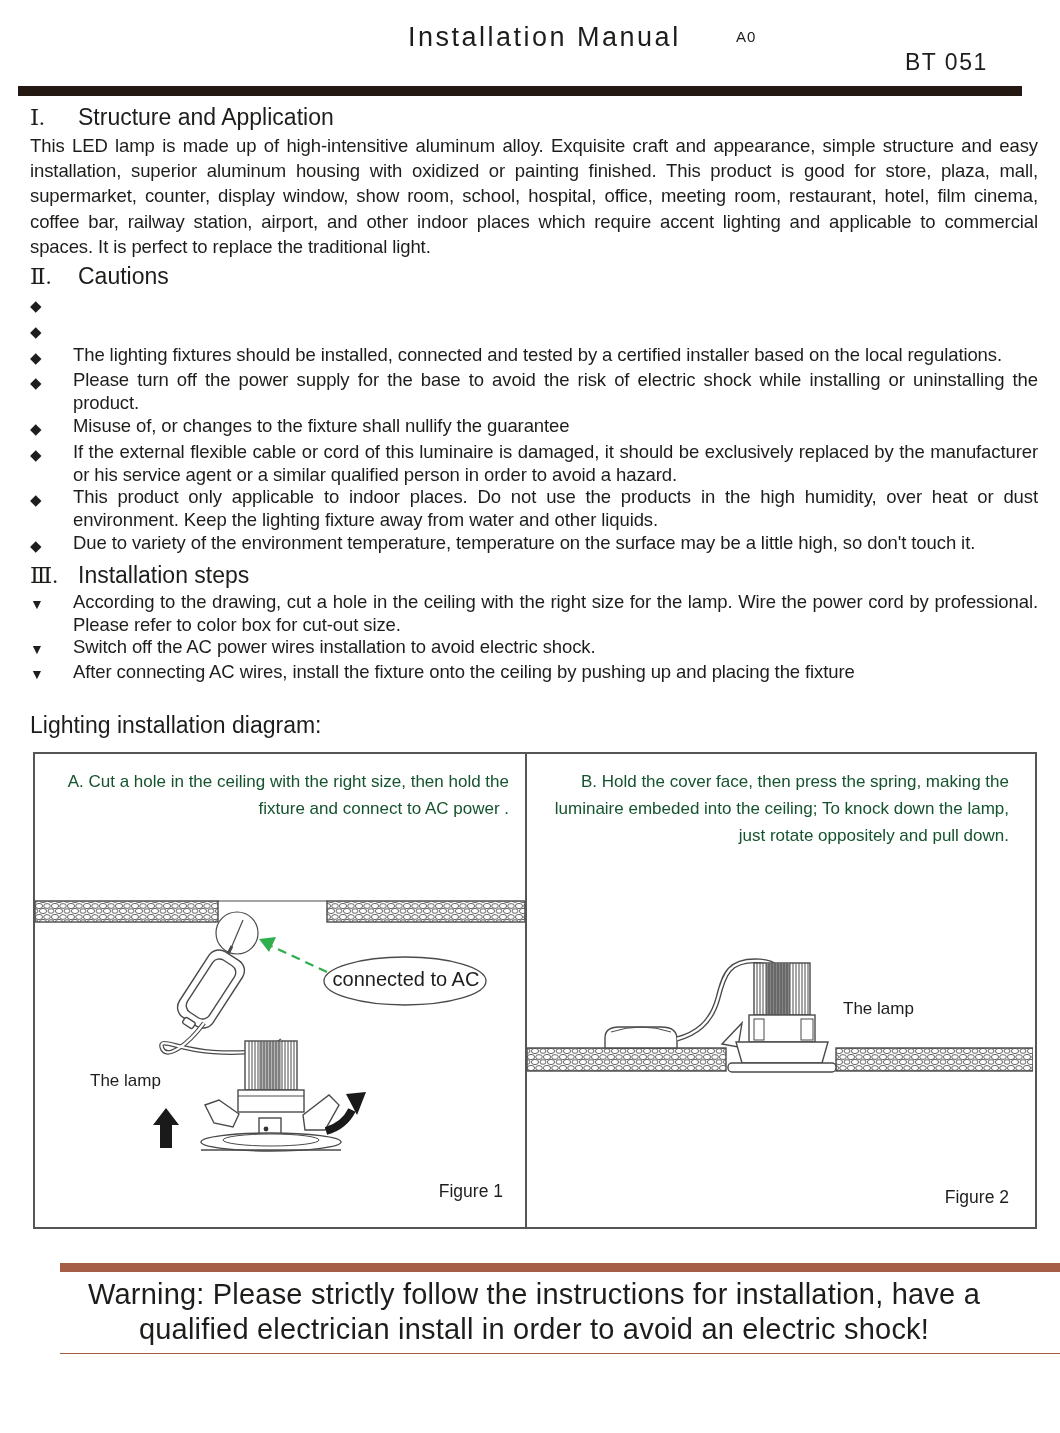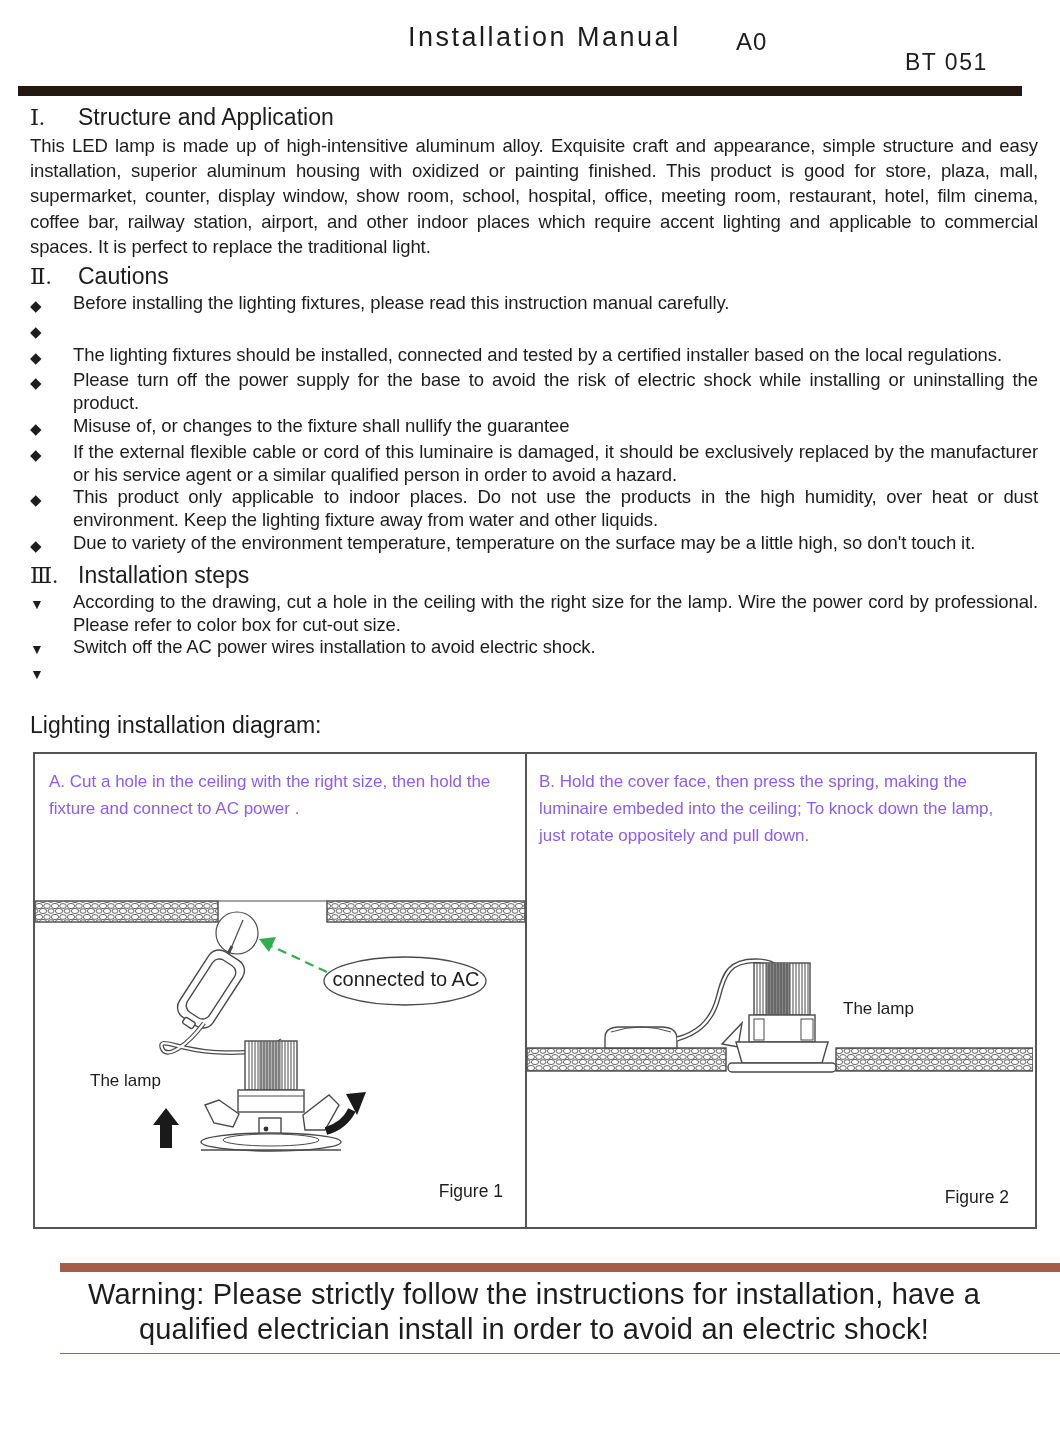--- a/index.html
+++ b/index.html
@@ -4,39 +4,39 @@
 <style>
   html,body{margin:0;padding:0;background:#ffffff;}
   .page{
     position:relative;width:1060px;height:1354px;overflow:hidden;
     background:#ffffff;color:#1d1d1b;
     font-family:"Liberation Sans","DejaVu Sans",sans-serif;
   }
   
   .hdr{position:relative;height:98px;}
   .hdr-title{position:absolute;left:408px;top:22px;font-size:27px;letter-spacing:2.5px;}
-  .hdr-code{position:absolute;left:736px;top:28px;font-size:24px;letter-spacing:1px;text-align:right;}
+  .hdr-code{position:absolute;left:736px;top:28px;font-size:15px;letter-spacing:1px;text-align:right;}
   .hdr-model{position:absolute;left:905px;top:49px;font-size:23px;letter-spacing:1.5px;}
   .hdr-rule{position:absolute;left:18px;top:86px;width:1004px;height:10px;background:#241813;}
   
   .main{position:absolute;left:30px;top:100px;width:1008px;}
   .sec-h{display:flex;align-items:baseline;font-size:23px;margin:4px 0 2px 0;}
   .sec-h .num{width:48px;font-family:"Liberation Serif","DejaVu Serif",serif;}
   .body-par{font-size:18.5px;line-height:25.2px;text-align:justify;margin:2px 0 2px 0;letter-spacing:-0.1px;}
   .b-row{display:flex;align-items:flex-start;margin:0;}
   .b-glyph{width:43px;flex:0 0 43px;padding-top:3px;font-size:15px;line-height:22.8px;}
   .b-glyph.tri{font-size:14px;padding-top:2px;}
   .b-text{flex:1;font-size:18.5px;line-height:22.8px;text-align:justify;margin:0;letter-spacing:-0.1px;}
   .diagram-title{font-size:23px;margin:26px 0 0 0;}
   
   .panels{display:flex;margin:13px 0 0 3px;}
   .panel{position:relative;height:477px;border:2px solid #555;box-sizing:border-box;background:#fff;}
   .panel-a{width:494px;}
   .panel-b{width:510px;border-left:none;}
-  .cap{font-size:17px;line-height:27px;color:#8b5cf6;}
+  .cap{font-size:17px;line-height:27px;color:#14532d;text-align:right;}
   .cap-a{padding:14px 16px 0 14px;}
   .cap-b{padding:14px 26px 0 12px;}
   .draw{position:absolute;left:0;}
   .draw-a{top:72px;}
   .draw-b{top:102px;}
   .fig-label{position:absolute;font-size:17.5px;}
   .lamp-label{position:absolute;font-size:17px;}
   .callout-text{position:absolute;left:293px;top:214px;width:156px;text-align:center;font-size:20px;}
   
   .warn{margin-top:34px;}
@@ -63,21 +63,20 @@
     </div>
     <p class="body-par">This LED lamp is made up of high-intensitive aluminum alloy. Exquisite craft and appearance, simple structure and easy installation, superior aluminum housing with oxidized or painting finished. This product is good for store, plaza, mall, supermarket, counter, display window, show room, school, hospital, office, meeting room, restaurant, hotel, film cinema, coffee bar, railway station, airport, and other indoor places which require accent lighting and applicable to commercial spaces. It is perfect to replace the traditional light.</p>
 
     <div class="sec-h">
       <span class="num">Ⅱ.</span>
       <span>Cautions</span>
     </div>
     <div>
       <div class="b-row">
         <span class="b-glyph">◆</span>
-        <p class="b-text">Before installing the lighting fixtures, please read this instruction manual carefully.</p>
       </div>
       <div class="b-row">
         <span class="b-glyph">◆</span>
       </div>
       <div class="b-row">
         <span class="b-glyph">◆</span>
         <p class="b-text">The lighting fixtures should be installed, connected and tested by a certified installer based on the local regulations.</p>
       </div>
       <div class="b-row">
         <span class="b-glyph">◆</span>
@@ -109,20 +108,21 @@
       <div class="b-row">
         <span class="b-glyph tri">▼</span>
         <p class="b-text">According to the drawing, cut a hole in the ceiling with the right size for the lamp. Wire the power cord by professional. Please refer to color box for cut-out size.</p>
       </div>
       <div class="b-row">
         <span class="b-glyph tri">▼</span>
         <p class="b-text">Switch off the AC power wires installation to avoid electric shock.</p>
       </div>
       <div class="b-row">
         <span class="b-glyph tri">▼</span>
+        <p class="b-text">After connecting AC wires, install the fixture onto the ceiling by pushing up and placing the fixture</p>
       </div>
     </div>
 
     <div class="diagram-title">Lighting installation diagram:</div>
 
     <div class="panels">
 
       <div class="panel panel-a">
         <div class="cap cap-a">A. Cut a hole in the ceiling with the right size, then hold the fixture and connect to AC power .</div>
 

